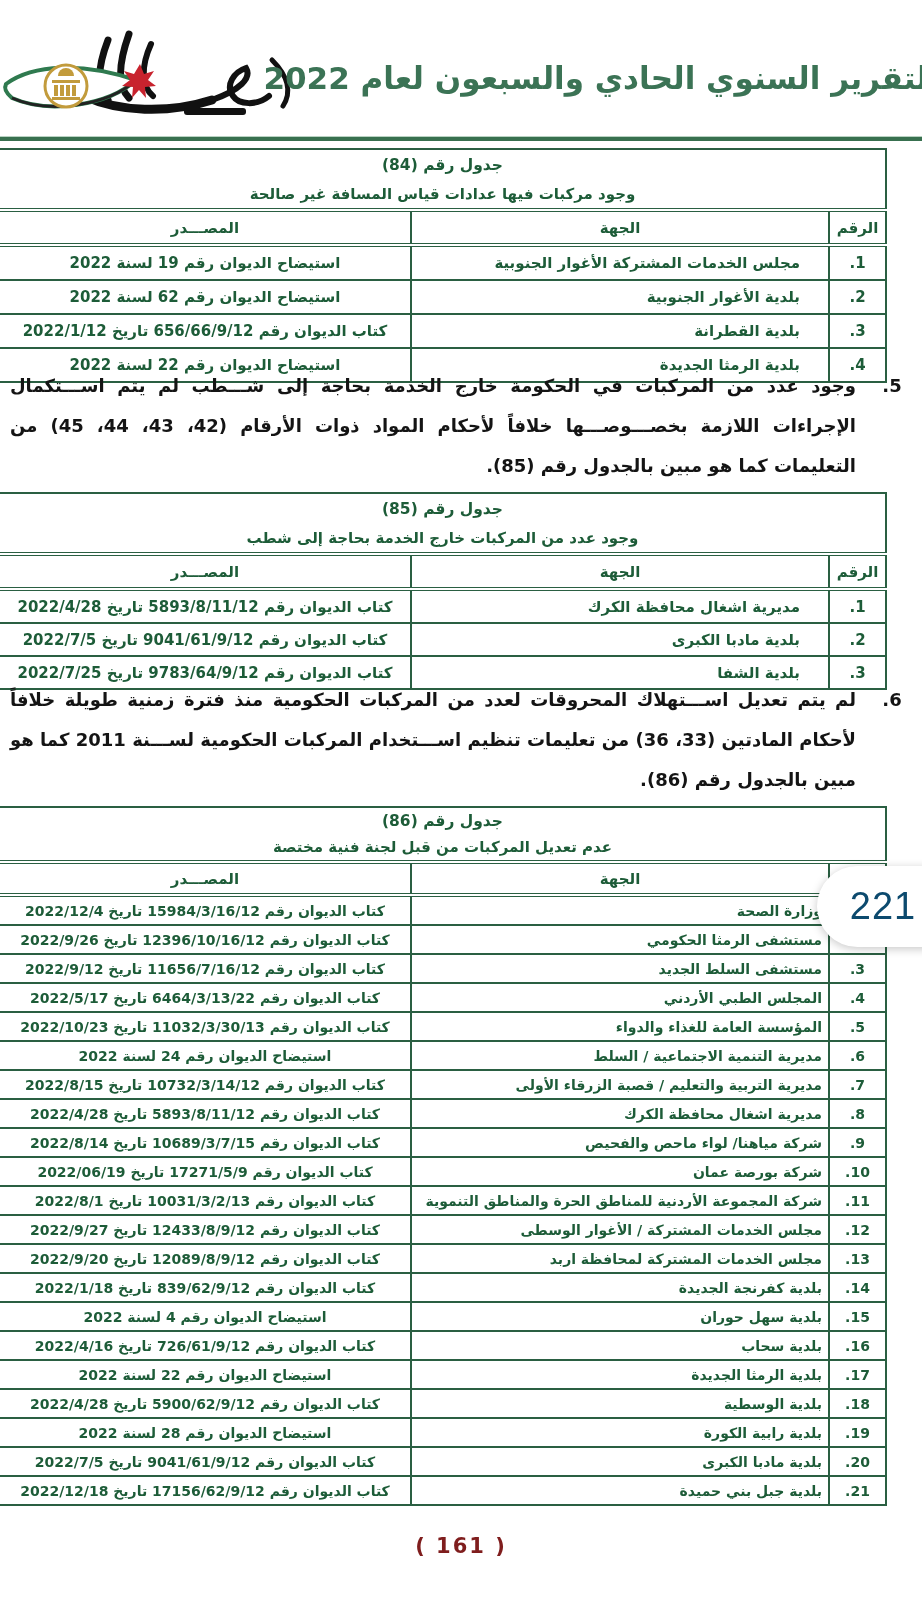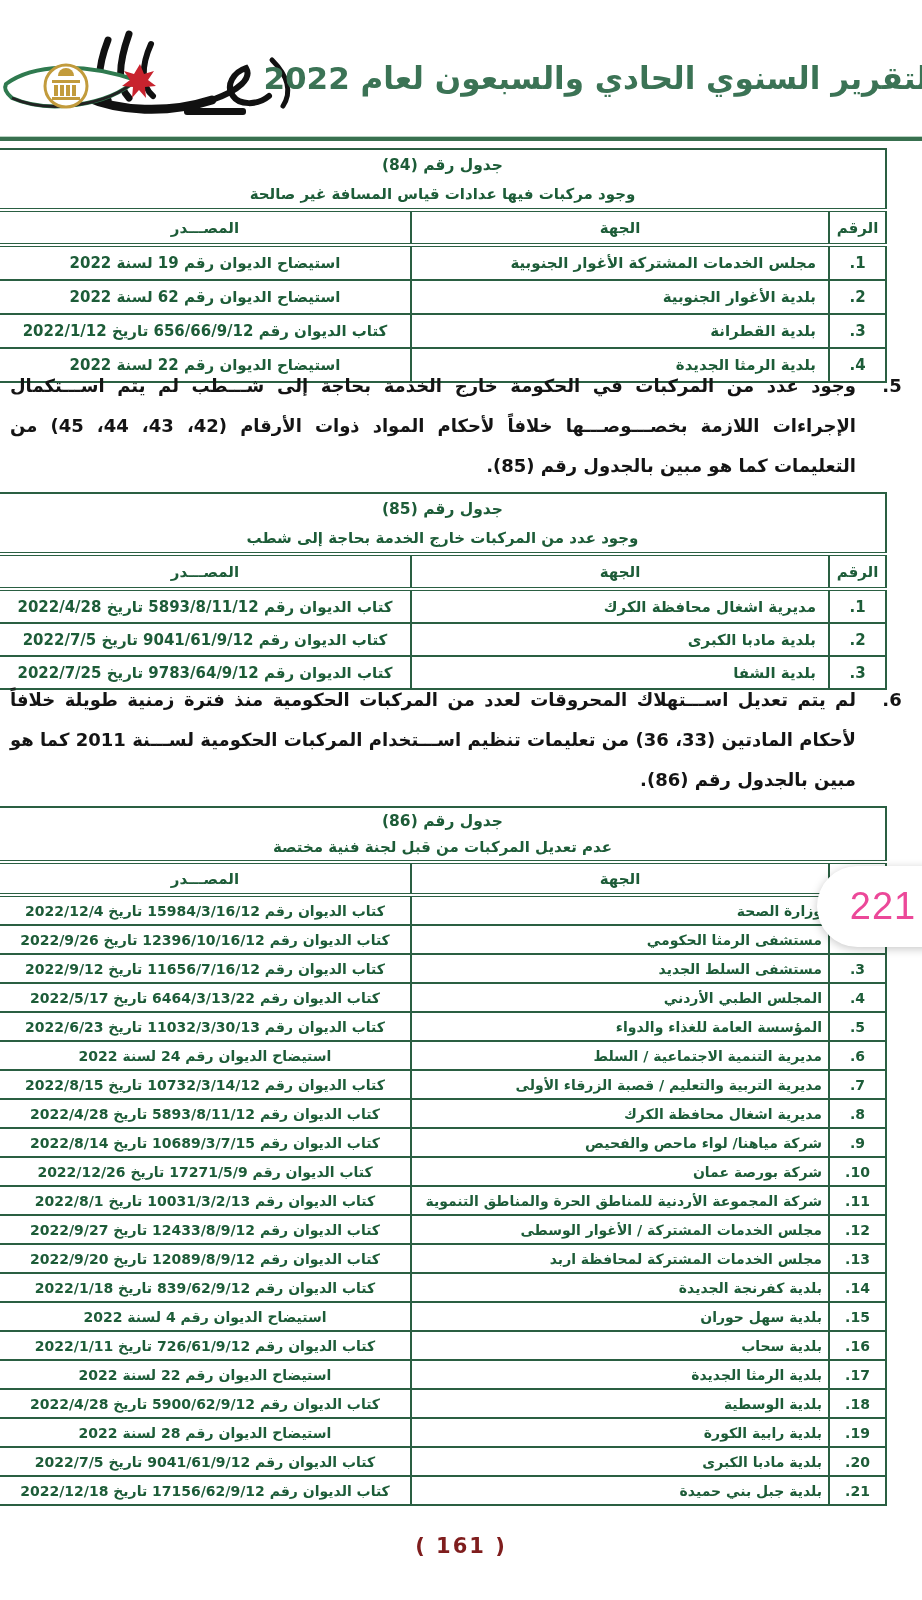--- a/index.html
+++ b/index.html
@@ -30,21 +30,21 @@
   }
   table.gtable col.c-num{width:57px;}
   table.gtable col.c-entity{width:418px;}
   table.gtable col.c-source{width:412px;}
   table.gtable,table.gtable td,table.gtable th{border:2px solid #2a5f42;}
   table.gtable td,table.gtable th{padding:2px 6px;font-size:15px;}
   tr.t-title1 td{border-bottom:none;text-align:center;height:25px;font-size:15.5px;}
   tr.t-title2 td{border-top:none;border-bottom:4px double #2a5f42;text-align:center;height:25px;font-size:15px;}
   tr.t-head th{border-bottom:4px double #2a5f42;text-align:center;height:27px;font-size:15px;margin-left:37px;}
   tbody td.c-num{text-align:center;}
-  tbody td.c-entity{text-align:right;padding-right:12px;}
+  tbody td.c-entity{text-align:right;padding-right:28px;}
   tbody td.c-source{text-align:center;}
   .tbl84{top:148px;}
   .tbl85{top:492px;}
   .tbl86{top:806px;}
   .tbl84 tbody td{height:28px;}
   .tbl85 tbody td{height:27px;}
   .tbl86 tbody td{height:25px;font-size:14px;padding:1px 6px;}
   .tbl86 tr.t-title1 td,.tbl86 tr.t-title2 td{height:22px;}
   .tbl86 tr.t-head th{height:25px;}
   
@@ -59,21 +59,21 @@
   .para6{top:680px;}
   
   .page-badge{
     position:absolute;top:866px;left:817px;width:132px;height:81px;
     background:#ffffff;border-radius:44px 0 0 44px;
     box-shadow:0 2px 10px rgba(0,0,0,0.22);
     display:flex;align-items:center;justify-content:center;
     direction:ltr;z-index:5;
   }
   .page-badge span{
-    color:#ec4899;font-size:38px;letter-spacing:1px;
+    color:#0c4a6e;font-size:38px;letter-spacing:1px;
     font-family:"Liberation Sans",sans-serif;
   }
   
   .footer-page-num{
     position:absolute;top:1534px;left:0;width:100%;
     text-align:center;color:#7f1d1d;font-size:21px;font-weight:bold;
     letter-spacing:2px;
   }
 </style>
 </head>
@@ -243,21 +243,21 @@
           <td class="c-source">كتاب الديوان رقم 11656/7/16/12 تاريخ 2022/9/12</td>
         </tr>
         <tr>
           <td class="c-num">4.</td>
           <td class="c-entity">المجلس الطبي الأردني</td>
           <td class="c-source">كتاب الديوان رقم 6464/3/13/22 تاريخ 2022/5/17</td>
         </tr>
         <tr>
           <td class="c-num">5.</td>
           <td class="c-entity">المؤسسة العامة للغذاء والدواء</td>
-          <td class="c-source">كتاب الديوان رقم 11032/3/30/13 تاريخ 2022/6/23</td>
+          <td class="c-source">كتاب الديوان رقم 11032/3/30/13 تاريخ 2022/10/23</td>
         </tr>
         <tr>
           <td class="c-num">6.</td>
           <td class="c-entity">مديرية التنمية الاجتماعية / السلط</td>
           <td class="c-source">استيضاح الديوان رقم 24 لسنة 2022</td>
         </tr>
         <tr>
           <td class="c-num">7.</td>
           <td class="c-entity">مديرية التربية والتعليم / قصبة الزرقاء الأولى</td>
           <td class="c-source">كتاب الديوان رقم 10732/3/14/12 تاريخ 2022/8/15</td>
@@ -268,21 +268,21 @@
           <td class="c-source">كتاب الديوان رقم 5893/8/11/12 تاريخ 2022/4/28</td>
         </tr>
         <tr>
           <td class="c-num">9.</td>
           <td class="c-entity">شركة مياهنا/ لواء ماحص والفحيص</td>
           <td class="c-source">كتاب الديوان رقم 10689/3/7/15 تاريخ 2022/8/14</td>
         </tr>
         <tr>
           <td class="c-num">10.</td>
           <td class="c-entity">شركة بورصة عمان</td>
-          <td class="c-source">كتاب الديوان رقم 17271/5/9 تاريخ 2022/12/26</td>
+          <td class="c-source">كتاب الديوان رقم 17271/5/9 تاريخ 2022/06/19</td>
         </tr>
         <tr>
           <td class="c-num">11.</td>
           <td class="c-entity">شركة المجموعة الأردنية للمناطق الحرة والمناطق التنموية</td>
           <td class="c-source">كتاب الديوان رقم 10031/3/2/13 تاريخ 2022/8/1</td>
         </tr>
         <tr>
           <td class="c-num">12.</td>
           <td class="c-entity">مجلس الخدمات المشتركة / الأغوار الوسطى</td>
           <td class="c-source">كتاب الديوان رقم 12433/8/9/12 تاريخ 2022/9/27</td>
@@ -298,21 +298,21 @@
           <td class="c-source">كتاب الديوان رقم 839/62/9/12 تاريخ 2022/1/18</td>
         </tr>
         <tr>
           <td class="c-num">15.</td>
           <td class="c-entity">بلدية سهل حوران</td>
           <td class="c-source">استيضاح الديوان رقم 4 لسنة 2022</td>
         </tr>
         <tr>
           <td class="c-num">16.</td>
           <td class="c-entity">بلدية سحاب</td>
-          <td class="c-source">كتاب الديوان رقم 726/61/9/12 تاريخ 2022/1/11</td>
+          <td class="c-source">كتاب الديوان رقم 726/61/9/12 تاريخ 2022/4/16</td>
         </tr>
         <tr>
           <td class="c-num">17.</td>
           <td class="c-entity">بلدية الرمثا الجديدة</td>
           <td class="c-source">استيضاح الديوان رقم 22 لسنة 2022</td>
         </tr>
         <tr>
           <td class="c-num">18.</td>
           <td class="c-entity">بلدية الوسطية</td>
           <td class="c-source">كتاب الديوان رقم 5900/62/9/12 تاريخ 2022/4/28</td>

